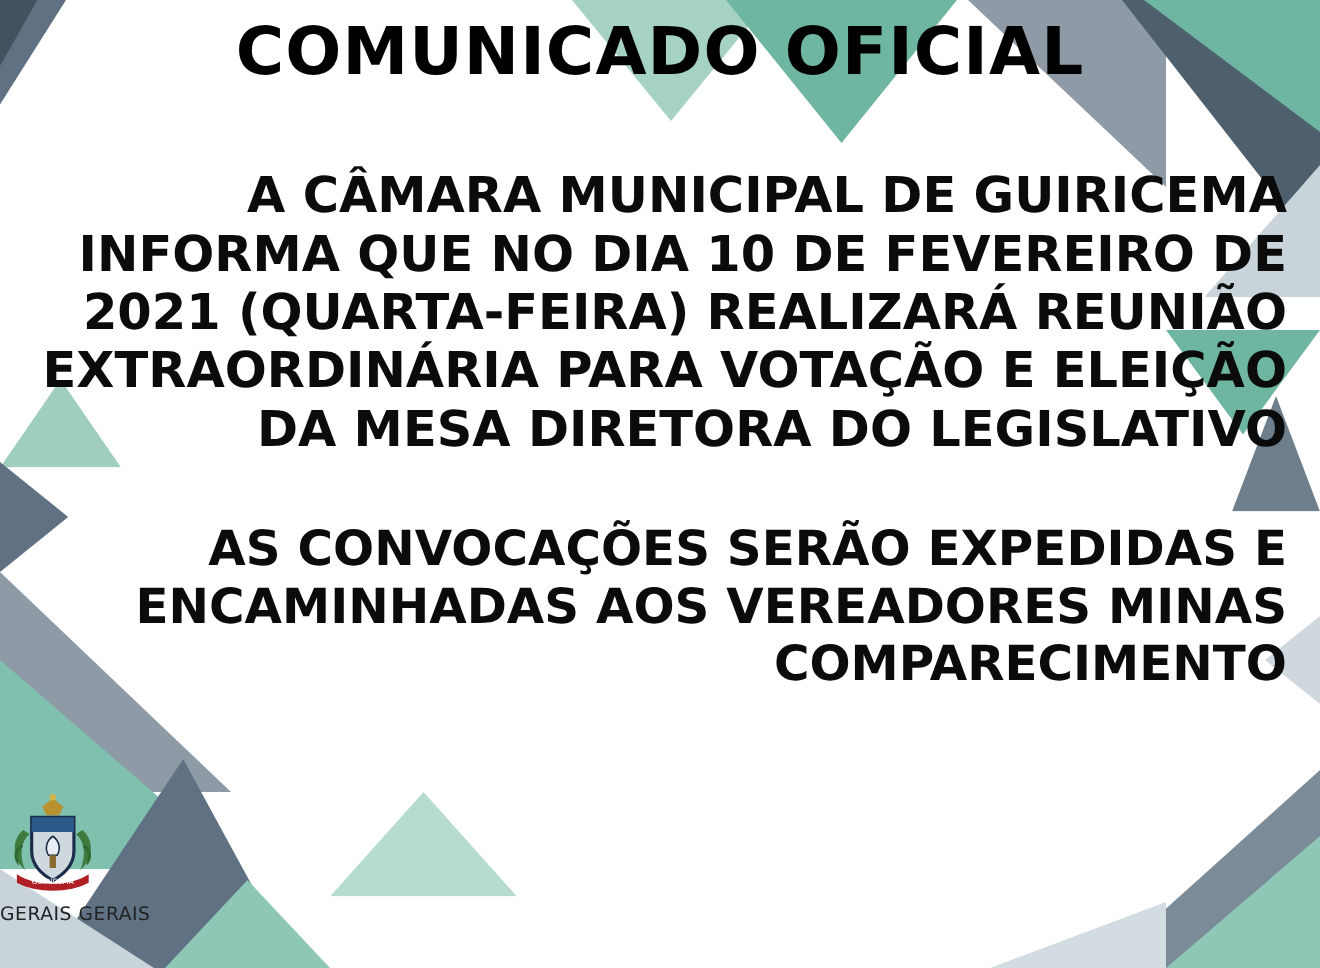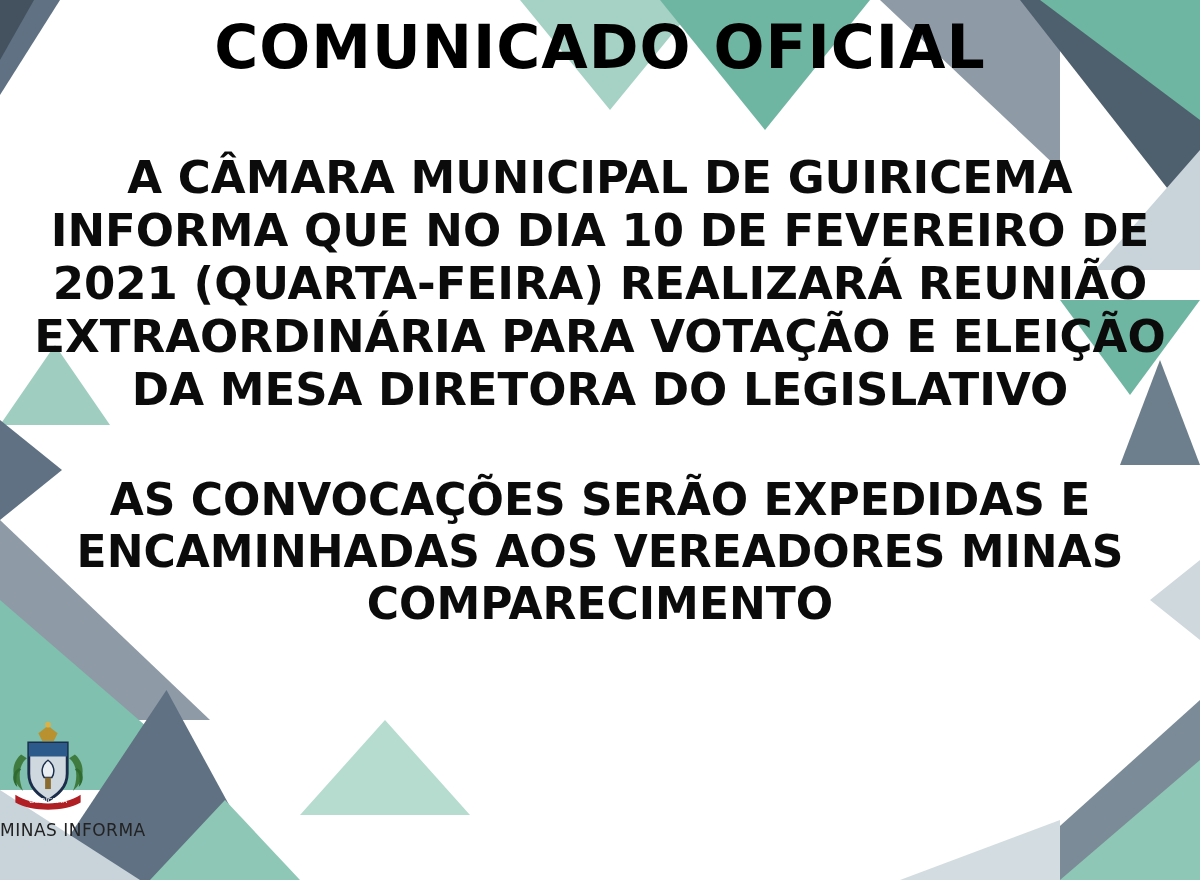--- a/index.html
+++ b/index.html
@@ -45,20 +45,21 @@
   }
 
   .body-block {
     margin: 0;
     padding: 0 30px;
     color: #0b0b0b;
     font-size: 45px;
     line-height: 1.18;
     font-weight: 600;
     font-family: "DejaVu Sans", sans-serif;
+    text-align: right;
   }
   .body-block.first {
     margin-top: 72px;
   }
   .body-block.second {
     margin-top: 58px;
     font-size: 44px;
   }
 
   
@@ -149,16 +150,16 @@
 
         <path d="M30 26 L70 26 L70 40 L30 40 Z" fill="#2c5a8a"></path>
 
         <path d="M50 44 C44 48 42 56 46 62 L54 62 C58 56 56 48 50 44 Z" fill="#e9eef2" stroke="#1b2d4a" stroke-width="1.5"></path>
         <rect x="47" y="62" width="6" height="12" fill="#8a6b2f"></rect>
 
         <path d="M16 80 C34 92 66 92 84 80 L84 88 C66 98 34 98 16 88 Z" fill="#b01f24"></path>
         <text x="50" y="89" font-size="7" fill="#ffffff" text-anchor="middle" font-family="DejaVu Sans, sans-serif">GUIRICEMA</text>
       </svg>
     </span>
-    <p class="footer-state">MINAS INFORMA</p>
+    <p class="footer-state">GERAIS GERAIS</p>
   </div>
 
 </div>
 
 </body></html>

